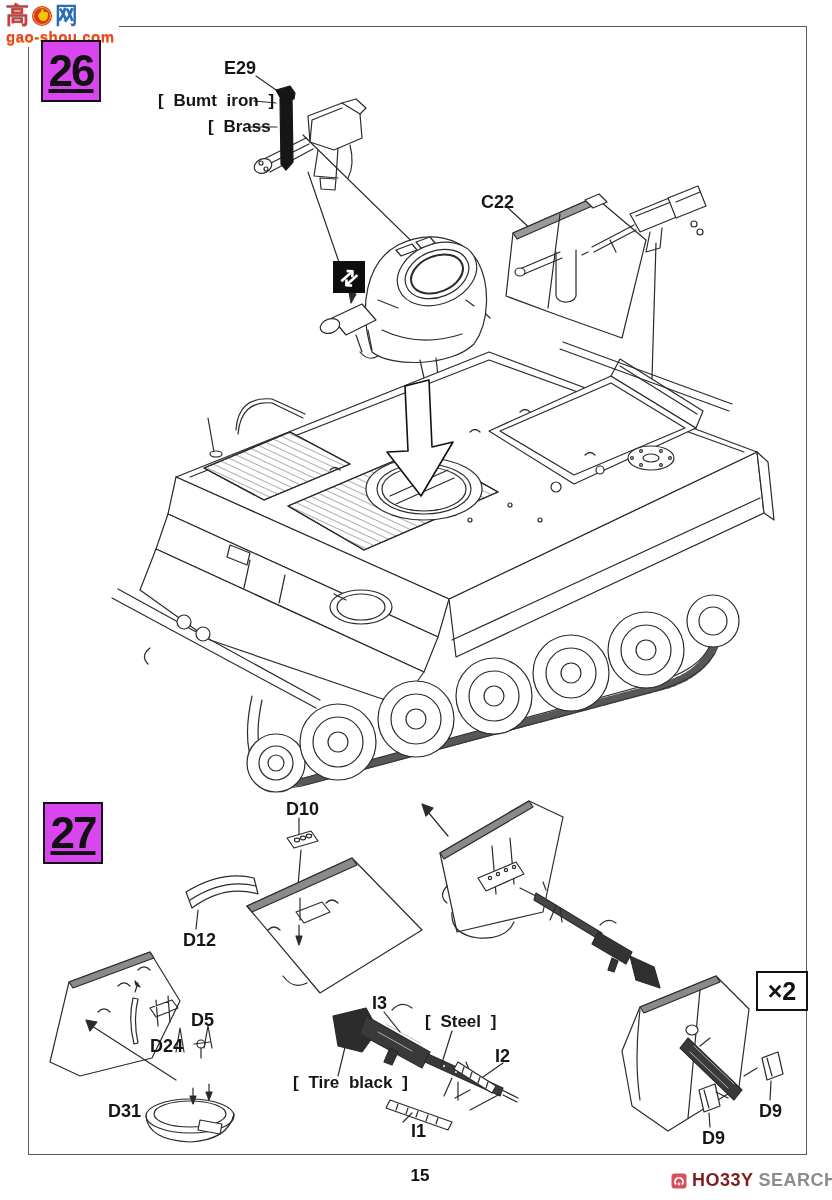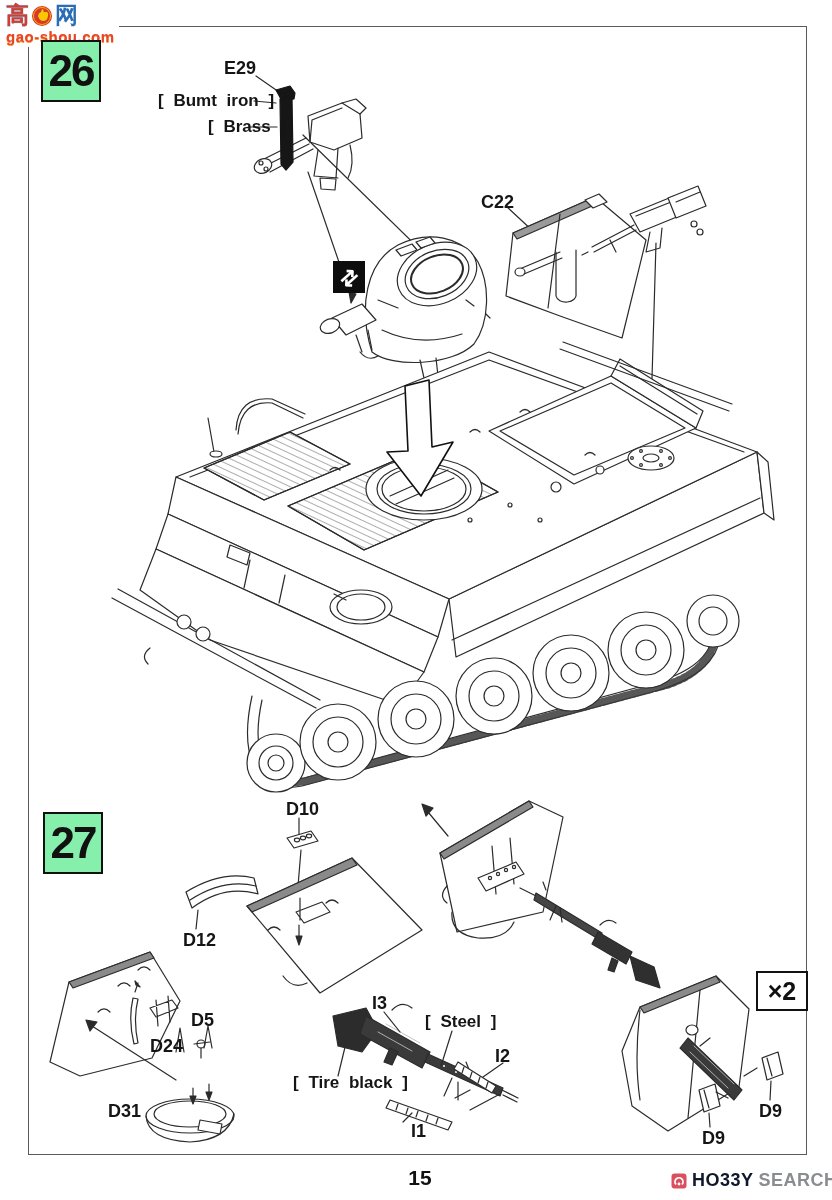--- a/index.html
+++ b/index.html
@@ -1,42 +1,42 @@
 <!DOCTYPE html>
 <html><head>
 <meta charset="utf-8">
 <style>
   html,body{margin:0;padding:0;background:#e8e8e8;}
   .page{position:relative;width:832px;height:1200px;background:#ffffff;overflow:hidden;
         font-family:"Liberation Sans",sans-serif;color:#111;}
   .frame{position:absolute;left:28px;top:26px;width:777px;height:1127px;border:1.5px solid #5a5a5a;}
   .art{position:absolute;left:0;top:0;}
-  .stepbox{position:absolute;width:56px;height:58px;background:#86efac;border:2.5px solid #111;
+  .stepbox{position:absolute;width:56px;height:58px;background:#d946ef;border:2.5px solid #111;
            display:flex;align-items:center;justify-content:center;
-           font-size:44px;font-weight:bold;letter-spacing:-2px;}
+           font-size:44px;font-weight:bold;letter-spacing:-2px;text-decoration:underline;}
   .lbl{position:absolute;font-weight:bold;white-space:nowrap;font-size:18px;color:#151515;text-align:center;}
   .lbl.br{font-size:17px;word-spacing:5px;}
   .multbox{position:absolute;left:756px;top:971px;width:48px;height:36px;background:#fff;
            border:2px solid #111;display:flex;align-items:center;justify-content:center;
            font-size:25px;font-weight:bold;}
   .swapbox{position:absolute;left:333px;top:261px;width:32px;height:32px;background:#0d0d0d;
            display:flex;align-items:center;justify-content:center;}
   .swapbox span{color:#fff;font-size:21px;font-weight:bold;transform:rotate(-42deg);line-height:1;}
   .watermark{position:absolute;left:4px;top:3px;background:#fff;padding:1px 4px 2px 2px;}
   .wmrow{display:flex;align-items:center;gap:2px;}
   .wmchar{font-size:23px;font-weight:bold;line-height:1;}
   .wmleft{color:#d63c2a;text-shadow:0 0 1px #2a6db5;}
   .wmright{color:#2a6db5;}
   .wmdomain{font-size:15px;font-weight:bold;color:#e8442a;letter-spacing:.5px;
             text-shadow:0 1px 0 #f7a23c;margin-top:1px;}
   .pagenum{position:absolute;left:398px;top:1166px;width:44px;text-align:center;
-           font-size:21px;font-weight:bold;}
+           font-size:17px;font-weight:bold;}
   .brand{position:absolute;left:671px;top:1170px;display:flex;align-items:center;gap:5px;}
   .brandtxt{font-size:18px;font-weight:bold;letter-spacing:.5px;}
-  .brandhobby{color:#0f172a;}
+  .brandhobby{color:#7f1d1d;}
   .brandsearch{color:#8a8c8f;}
 </style>
 </head>
 <body>
 
 <div class="page">
 
   <svg class="art" width="832" height="1200" viewBox="0 0 832 1200">
     <defs>
       <pattern id="hatchp" patternUnits="userSpaceOnUse" width="6" height="6" patternTransform="rotate(115)">
@@ -311,21 +311,21 @@
         <circle cx="11" cy="11" r="10" fill="#d8372b"></circle>
         <circle cx="11" cy="11" r="8.5" fill="none" stroke="#f2b600" stroke-width="1"></circle>
         <path d="M7,12 q0,-4 3,-5 l1,-3 q2,0 1.5,3 l3.5,0 q2,1 0.5,6 q-1,3 -4,3 q-4,0 -5,-4 z" fill="#f7c700"></path>
       </svg>
       <span class="wmchar wmright">网</span>
     </div>
     <div class="wmdomain">gao-shou.com</div>
   </div>
 
   <div class="stepbox" style="left:41px;top:40px;">26</div>
-  <div class="stepbox" style="left:43px;top:802px;margin-top:10px;">27</div>
+  <div class="stepbox" style="left:43px;top:802px;">27</div>
 
   <div class="swapbox">
     <span>⇄</span>
   </div>
 
   <div class="lbl" style="left:224px;top:58px;">E29</div>
   <div class="lbl br" style="left:158px;top:91px;">[ Bumt iron ]</div>
   <div class="lbl br" style="left:186px;top:117px;margin-left:22px;">[ Brass ]</div>
   <div class="lbl" style="left:481px;top:192px;">C22</div>
 

